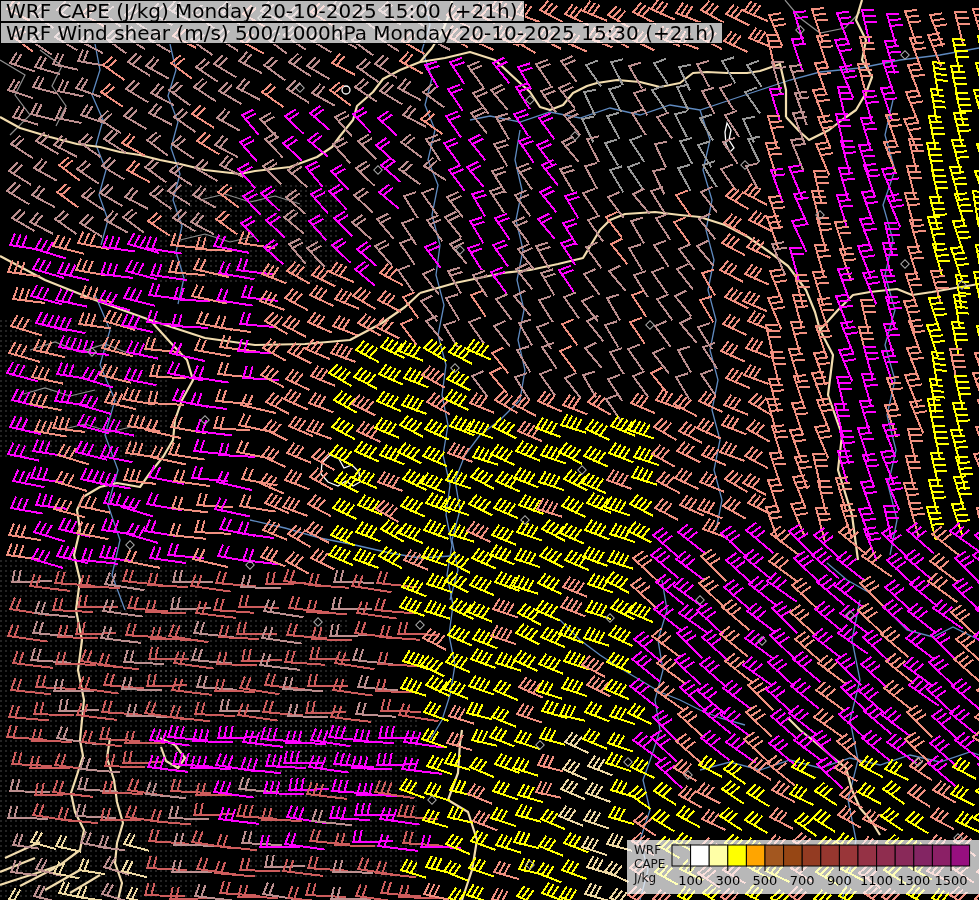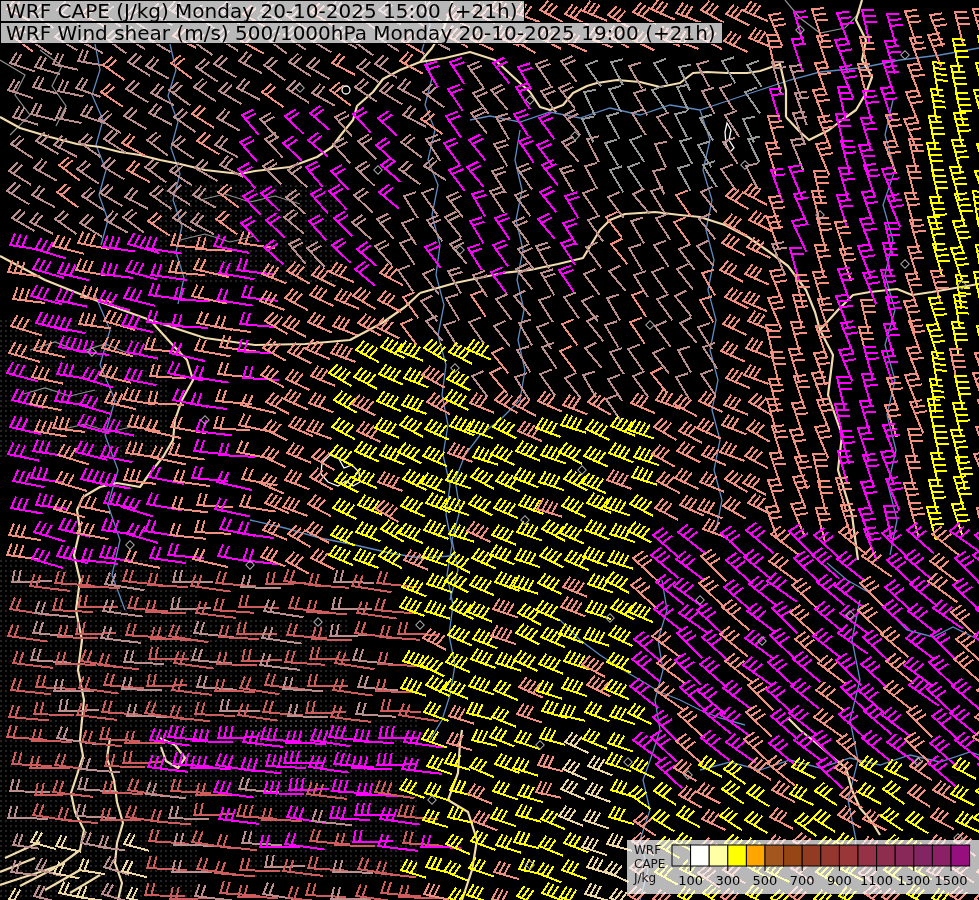--- a/index.html
+++ b/index.html
@@ -1611,21 +1611,21 @@
       <rect x="-3" y="-3" width="6" height="6" stroke="#aaaaaa" fill="none" stroke-width="1" transform="translate(918,762) rotate(45)"></rect>
       <rect x="-3" y="-3" width="6" height="6" stroke="#aaaaaa" fill="none" stroke-width="1" transform="translate(958,838) rotate(45)"></rect>
       <rect x="-3" y="-3" width="6" height="6" stroke="#aaaaaa" fill="none" stroke-width="1" transform="translate(905,55) rotate(45)"></rect>
       <rect x="-3" y="-3" width="6" height="6" stroke="#aaaaaa" fill="none" stroke-width="1" transform="translate(962,285) rotate(45)"></rect>
     </svg>
 
   <div class="titlebar t1">
     <span>WRF CAPE (J/kg) Monday 20-10-2025 15:00 (+21h)</span>
   </div>
   <div class="titlebar t2">
-    <span>WRF Wind shear (m/s) 500/1000hPa Monday 20-10-2025 19:00 (+21h)</span>
+    <span>WRF Wind shear (m/s) 500/1000hPa Monday 20-10-2025 15:30 (+21h)</span>
   </div>
 
   <div class="legend">
     <div class="leg-label">
       <div>WRF</div>
       <div>CAPE</div>
       <div>J/kg</div>
     </div>
     <svg class="leg-svg" id="leg-svg" width="305" height="54">
         <rect x="1" y="5" width="18.6" height="21" fill="none" stroke="#000000" stroke-width="1"></rect>

